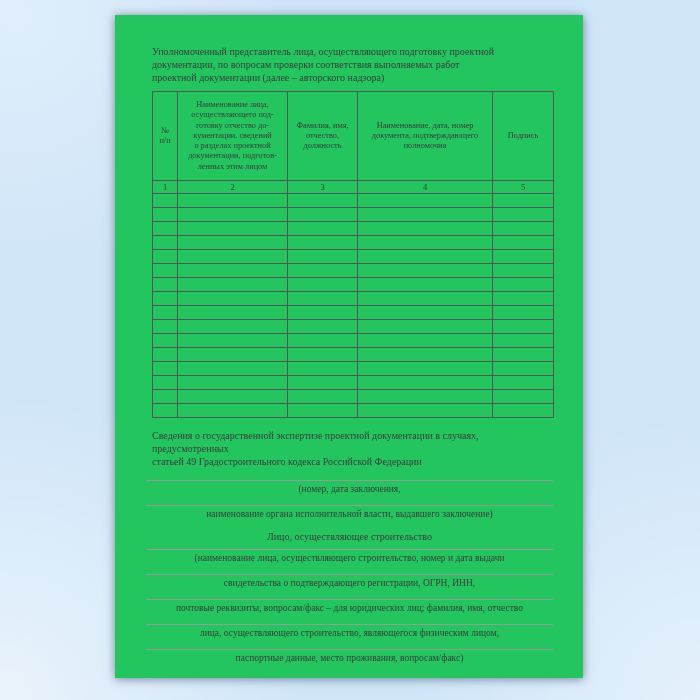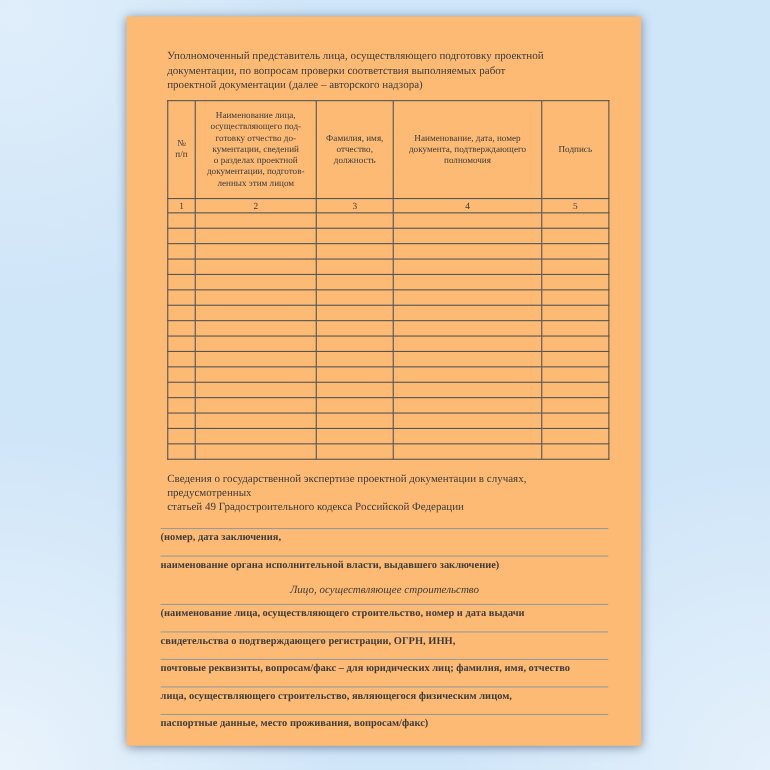--- a/index.html
+++ b/index.html
@@ -8,21 +8,21 @@
     font-family:"Liberation Serif","DejaVu Serif",serif;
     background:
       radial-gradient(circle at 0% 100%, rgba(255,255,255,.55), rgba(255,255,255,0) 32%),
       radial-gradient(circle at 100% 100%, rgba(255,255,255,.45), rgba(255,255,255,0) 30%),
       radial-gradient(circle at 2% 2%, rgba(255,255,255,.35), rgba(255,255,255,0) 28%),
       #cfe5f8;
     position:relative;
   }
   .paper{
     position:absolute;left:115px;top:15px;width:468px;height:663px;
-    background:#fdba74;
+    background:#22c55e;
     box-shadow:0 1px 9px rgba(55,75,105,.65);
   }
   .paper-inner{padding:30px 30px 0 37px;color:#3c3c3c;}
   .intro{
     margin:0 0 7px 0;font-size:10px;line-height:13px;
     white-space:pre-line;
   }
   table.sup{
     border-collapse:collapse;table-layout:fixed;width:401px;
   }
@@ -35,24 +35,24 @@
     white-space:pre-line;
   }
   tr.numbering-row td{height:12px;font-size:8.5px;line-height:12px;}
   tr.empty-row td{height:13px;}
   .note{
     margin:11px 0 12px 0;font-size:10px;line-height:13px;white-space:pre-line;
   }
   .fields{margin-left:-6px;width:407px;}
   .field .rule{border-top:1px solid #999;height:0;}
   .field .caption{
-    padding:2px 0 9px 0;font-size:9.5px;line-height:13px;text-align:left;font-weight:bold;
+    padding:2px 0 9px 0;font-size:9.5px;line-height:13px;text-align:center;
   }
   .form-label{
-    font-size:10px;line-height:13px;text-align:center;margin:0 0 6px 0;font-style:italic;
+    font-size:10px;line-height:13px;text-align:center;margin:0 0 6px 0;
   }
 </style>
 </head>
 <body>
 
 <div class="paper">
   <div class="paper-inner">
 
     <p class="intro">Уполномоченный представитель лица, осуществляющего подготовку проектной
 документации, по вопросам проверки соответствия выполняемых работ

